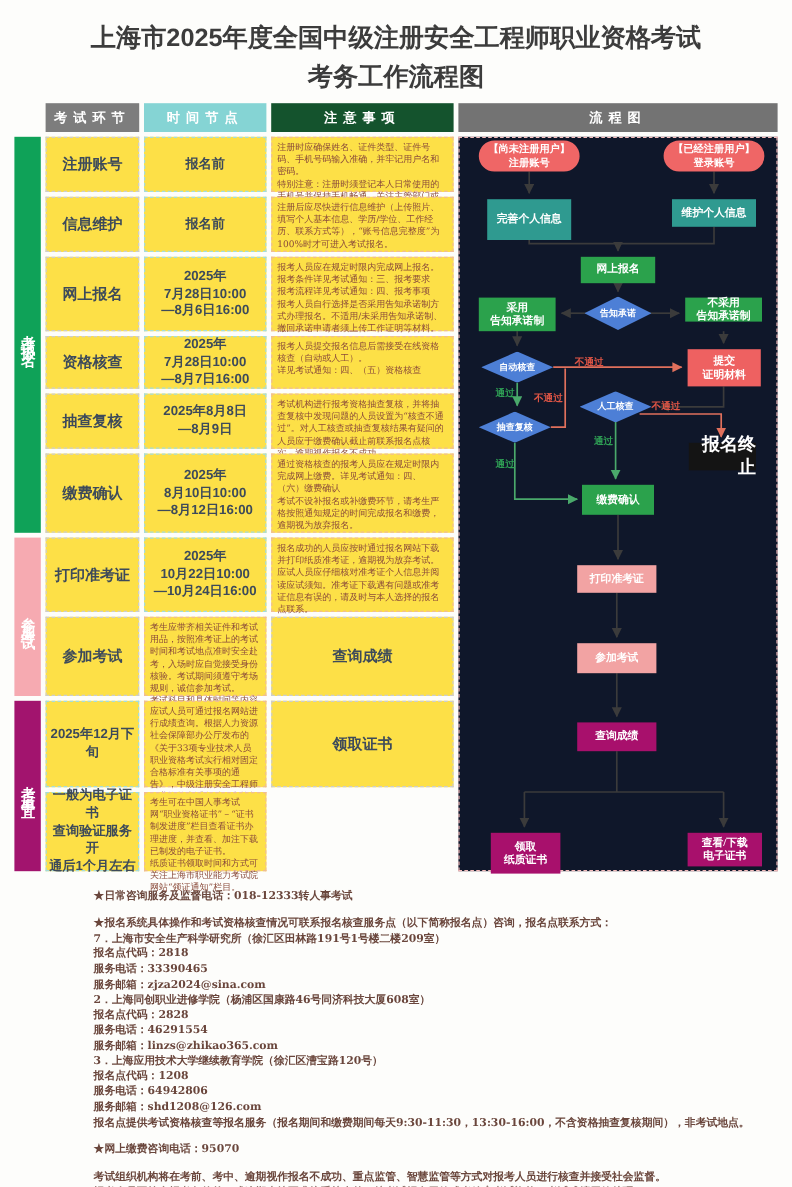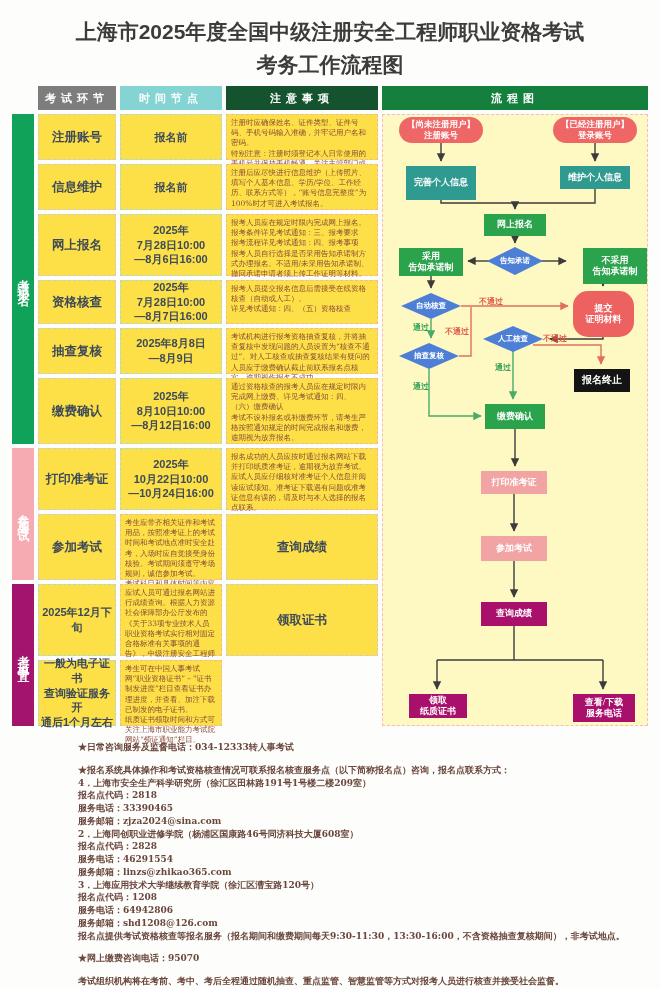--- a/index.html
+++ b/index.html
@@ -12,45 +12,45 @@
   
   .table{position:absolute;left:12px;top:86px;width:636px;display:grid;
     grid-template-columns:22px 78px 102px 152px 1fr;
     grid-template-rows:24px 46px 46px 62px 44px 46px 66px 62px 66px 72px 66px;
     column-gap:4px;row-gap:4px;}
   .hdr{display:flex;align-items:center;justify-content:center;color:#fff;
     font-size:11px;font-weight:bold;letter-spacing:5px;}
   .hdr-stage{background:#7d7d7d;}
   .hdr-time{background:#85d4d4;}
   .hdr-notes{background:#14532d;}
-  .hdr-flow{background:#15803d;}
+  .hdr-flow{background:#737373;}
   .catbar{display:flex;align-items:center;justify-content:center;color:#fff;
     font-weight:bold;font-size:12px;writing-mode:vertical-rl;text-orientation:upright;
     letter-spacing:5px;}
   .cat-signup{background:#0fa258;grid-column:1;grid-row:2/8;}
   .cat-exam{background:#f6aab1;grid-column:1;grid-row:8/10;}
   .cat-after{background:#a2146e;grid-column:1;grid-row:10/12;}
   .cell{background:#fde047;display:flex;align-items:center;justify-content:center;text-align:center;}
   .c-stage{border:1px dashed #cdcdcd;font-size:12.5px;font-weight:bold;color:#3d4a5a;}
   .c-time{border:1px dashed #a5dcdc;font-size:11px;font-weight:bold;color:#3d4a5a;
     white-space:pre-line;line-height:1.35;}
   .c-notes{border:1px dashed #f0bd93;font-family:"DejaVu Serif","Liberation Serif",serif;
     font-size:7.5px;color:#8a4a3a;text-align:left;align-items:flex-start;justify-content:flex-start;
     padding:3px 4px;white-space:pre-line;line-height:1.36;}
   
-  .flowcell{grid-column:5;grid-row:2/12;background:#fef9c3;border:1px dashed #f4bcbc;
+  .flowcell{grid-column:5;grid-row:2/12;background:#0f172a;border:1px dashed #f4bcbc;
     position:relative;font-family:Liberation Serif, serif;}
   .fc-svg{position:absolute;left:0;top:0;}
   .node{position:absolute;display:flex;align-items:center;justify-content:center;
     text-align:center;color:#fff;font-weight:bold;white-space:pre-line;line-height:1.25;}
   .pill{background:#ef6666;border-radius:13px;font-size:8.5px;}
   .teal{background:#2f9a90;font-size:9px;}
   .green{background:#2ba24c;font-size:9px;}
   .redbox{background:#ee6161;font-size:9px;}
-  .blackbox{background:#141414;font-size:10px;text-align:right;}
+  .blackbox{background:#141414;font-size:15px;text-align:right;}
   .pinkbox{background:#f2a3a3;font-size:9px;}
   .magenta{background:#a8106c;font-size:9px;}
   .diamond{background:#4d7fd6;font-size:7.5px;
     clip-path:polygon(50% 0,100% 50%,50% 100%,0 50%);}
   .flabel{position:absolute;font-size:8px;font-weight:bold;background:transparent;}
   .flabel.pass{color:#2fa055;}
   .flabel.fail{color:#e05545;}
   
   .footer{position:absolute;left:78px;top:741px;width:566px;
     font-family:"DejaVu Serif","Liberation Serif",serif;
@@ -183,59 +183,59 @@
     <div class="node pill" style="left:16px;top:2px;width:84px;height:26px;">【尚未注册用户】
 注册账号</div>
     <div class="node pill" style="left:170px;top:2px;width:84px;height:26px;">【已经注册用户】
 登录账号</div>
     <div class="node teal" style="left:23px;top:51px;width:70px;height:34px;">完善个人信息</div>
     <div class="node teal" style="left:177px;top:51px;width:70px;height:23px;">维护个人信息</div>
     <div class="node green" style="left:101px;top:99px;width:62px;height:22px;">网上报名</div>
     <div class="node diamond" style="left:104px;top:132px;width:56px;height:28px;">告知承诺</div>
     <div class="node green" style="left:16px;top:133px;width:64px;height:28px;">采用
 告知承诺制</div>
-    <div class="node green" style="left:188px;top:133px;width:64px;height:36px;margin-left:12px;">不采用
+    <div class="node green" style="left:188px;top:133px;width:64px;height:20px;">不采用
 告知承诺制</div>
-    <div class="node redbox" style="left:190px;top:176px;width:61px;height:46px;border-radius:15px;">提交
+    <div class="node redbox" style="left:190px;top:176px;width:61px;height:31px;">提交
 证明材料</div>
     <div class="node diamond" style="left:18px;top:178px;width:60px;height:26px;">自动核查</div>
     <div class="node diamond" style="left:100px;top:211px;width:60px;height:26px;">人工核查</div>
     <div class="node diamond" style="left:16px;top:228px;width:60px;height:26px;">抽查复核</div>
     <div class="node blackbox" style="left:191px;top:254px;width:56px;height:23px;">报名终止</div>
     <div class="node green" style="left:102px;top:289px;width:60px;height:25px;">缴费确认</div>
     <div class="node pinkbox" style="left:98px;top:356px;width:66px;height:23px;">打印准考证</div>
     <div class="node pinkbox" style="left:98px;top:421px;width:66px;height:25px;">参加考试</div>
     <div class="node magenta" style="left:98px;top:487px;width:66px;height:24px;">查询成绩</div>
-    <div class="node magenta" style="left:26px;top:579px;width:58px;height:24px;">领取
+    <div class="node magenta" style="left:26px;top:579px;width:58px;height:34px;">领取
 纸质证书</div>
     <div class="node magenta" style="left:190px;top:579px;width:62px;height:28px;">查看/下载
-服务电话</div>
+电子证书</div>
 
     <span class="flabel fail" style="left:96px;top:181px;">不通过</span>
     <span class="flabel pass" style="left:30px;top:207px;">通过</span>
     <span class="flabel fail" style="left:62px;top:211px;">不通过</span>
     <span class="flabel fail" style="left:160px;top:218px;">不通过</span>
     <span class="flabel pass" style="left:112px;top:247px;">通过</span>
     <span class="flabel pass" style="left:30px;top:266px;">通过</span>
   </div>
 </div>
 
 <div class="footer">
-  <p class="fline">★日常咨询服务及监督电话：034-12333转人事考试</p>
+  <p class="fline">★日常咨询服务及监督电话：018-12333转人事考试</p>
   <p class="fline gap">★报名系统具体操作和考试资格核查情况可联系报名核查服务点（以下简称报名点）咨询，报名点联系方式：</p>
-  <p class="fline">4．上海市安全生产科学研究所（徐汇区田林路191号1号楼二楼209室）</p>
+  <p class="fline">7．上海市安全生产科学研究所（徐汇区田林路191号1号楼二楼209室）</p>
   <p class="fline">报名点代码：2818</p>
   <p class="fline">服务电话：33390465</p>
   <p class="fline">服务邮箱：zjza2024@sina.com</p>
   <p class="fline">2．上海同创职业进修学院（杨浦区国康路46号同济科技大厦608室）</p>
   <p class="fline">报名点代码：2828</p>
   <p class="fline">服务电话：46291554</p>
   <p class="fline">服务邮箱：linzs@zhikao365.com</p>
   <p class="fline">3．上海应用技术大学继续教育学院（徐汇区漕宝路120号）</p>
   <p class="fline">报名点代码：1208</p>
   <p class="fline">服务电话：64942806</p>
   <p class="fline">服务邮箱：shd1208@126.com</p>
   <p class="fline">报名点提供考试资格核查等报名服务（报名期间和缴费期间每天9:30-11:30，13:30-16:00，不含资格抽查复核期间），非考试地点。</p>
   <p class="fline gap">★网上缴费咨询电话：95070</p>
-  <p class="fline gap">考试组织机构将在考前、考中、考后全程通过随机抽查、重点监管、智慧监管等方式对报考人员进行核查并接受社会监督。</p>
+  <p class="fline gap">考试组织机构将在考前、考中、逾期视作报名不成功、重点监管、智慧监管等方式对报考人员进行核查并接受社会监督。</p>
   <p class="fline">报考人员不符合报考条件的，或逾期未按要求接受核查的，按考试报名无效或者放弃考试资格、考试成绩无效处理。</p>
 
 </div>
 
 </body></html>

